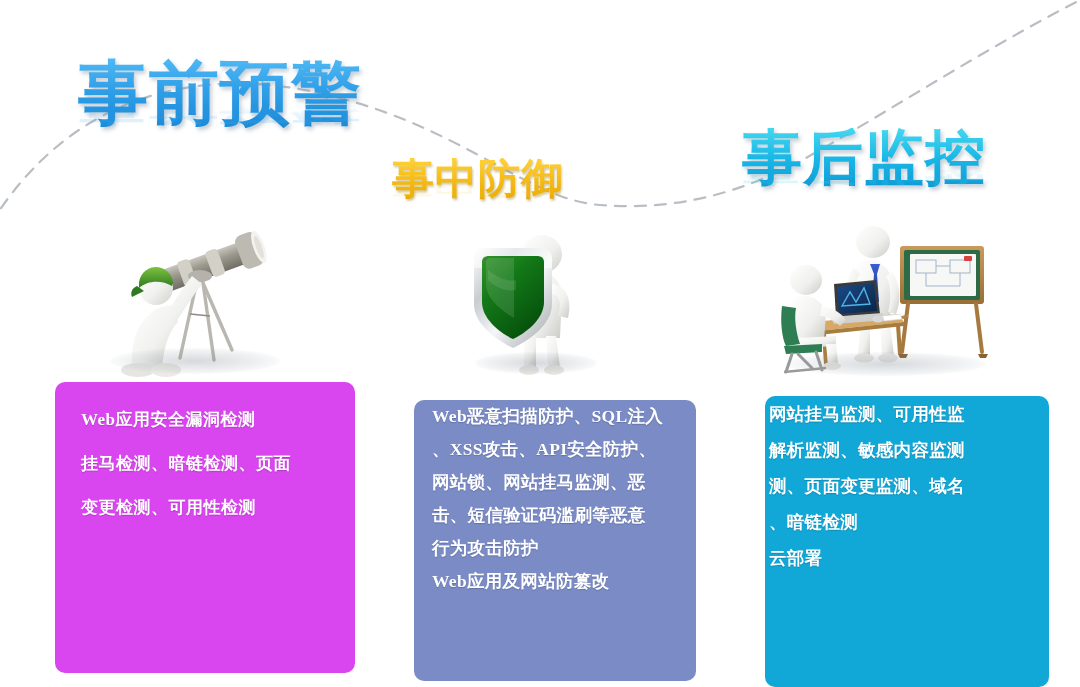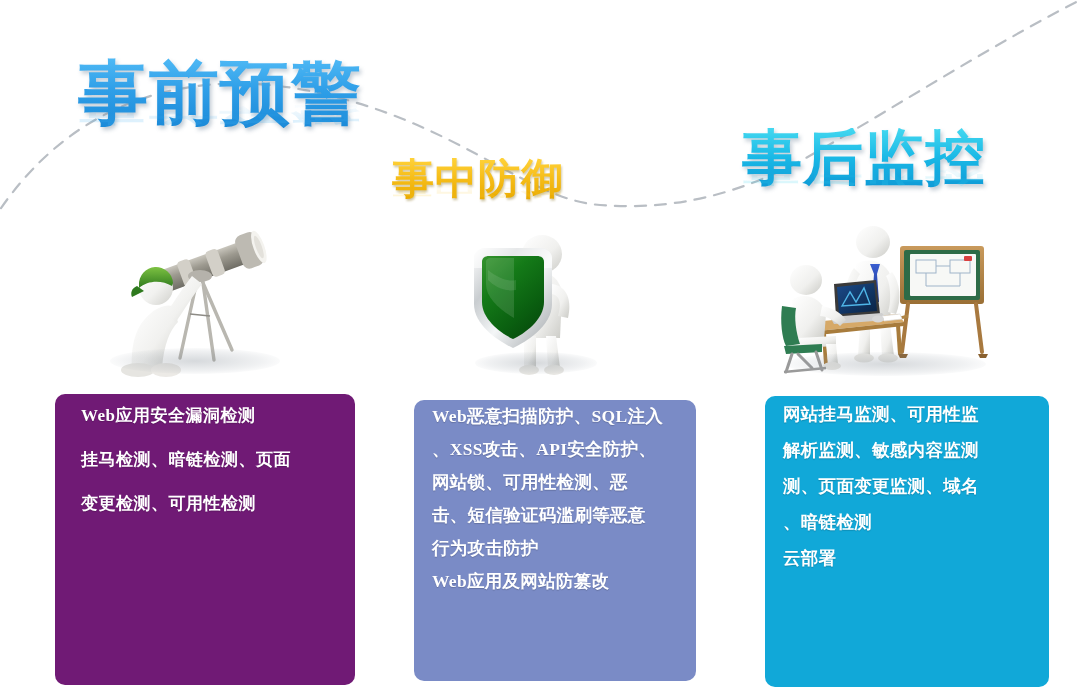--- a/index.html
+++ b/index.html
@@ -69,25 +69,25 @@
     box-sizing:border-box;
     display:flex;flex-direction:column;
   }
   .card p{
     margin:0;
     color:#ffffff;
     font-family:"Liberation Serif","DejaVu Serif",serif;
     font-weight:bold;
     text-shadow:0 1px 1px rgba(0,0,0,.18);
   }
-  #card-1{left:55px;top:394px;width:300px;height:291px;background:#701a75;padding:0 26px;}
+  #card-1{left:55px;top:382px;width:300px;height:291px;background:#d946ef;padding:16px 26px;}
   #card-1 p{font-size:17px;line-height:44px;letter-spacing:.5px;}
   #card-2{left:414px;top:400px;width:282px;height:281px;background:#7a8bc6;padding:0 18px;}
   #card-2 p{font-size:17.5px;line-height:33px;letter-spacing:.3px;}
-  #card-3{left:765px;top:396px;width:284px;height:291px;background:#11a8d8;padding:0 18px;}
+  #card-3{left:765px;top:396px;width:284px;height:291px;background:#11a8d8;padding:0 4px;}
   #card-3 p{font-size:17.5px;line-height:36px;letter-spacing:.3px;}
 </style>
 </head>
 <body>
 
 <div class="stage">
 
   <svg class="wave" viewBox="0 0 1080 687">
     <path d="M -10 225 C 70 95 200 60 340 98 C 470 133 530 200 600 205 C 690 212 760 185 820 150 C 900 104 1000 40 1090 -5" fill="none" stroke="#b9bec4" stroke-width="2.2" stroke-dasharray="11 9" stroke-linecap="round"></path>
   </svg>
@@ -304,21 +304,21 @@
 
   <div class="card" id="card-1">
     <p>Web应用安全漏洞检测</p>
     <p>挂马检测、暗链检测、页面</p>
     <p>变更检测、可用性检测</p>
   </div>
 
   <div class="card" id="card-2">
     <p>Web恶意扫描防护、SQL注入</p>
     <p>、XSS攻击、API安全防护、</p>
-    <p>网站锁、可用性检测、恶</p>
+    <p>网站锁、网站挂马监测、恶</p>
     <p>击、短信验证码滥刷等恶意</p>
     <p>行为攻击防护</p>
     <p>Web应用及网站防篡改</p>
   </div>
 
   <div class="card" id="card-3">
     <p>网站挂马监测、可用性监</p>
     <p>解析监测、敏感内容监测</p>
     <p>测、页面变更监测、域名</p>
     <p>、暗链检测</p>

